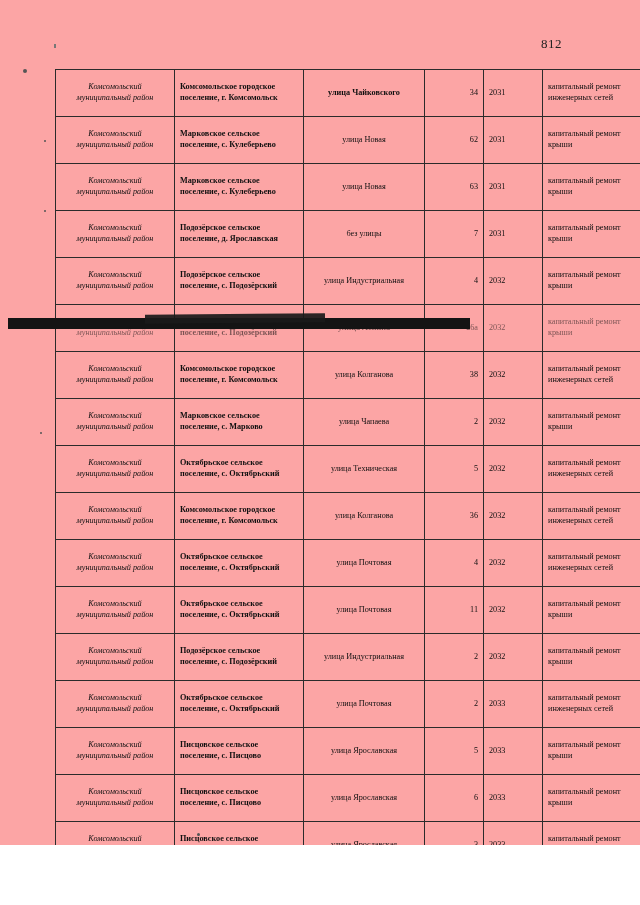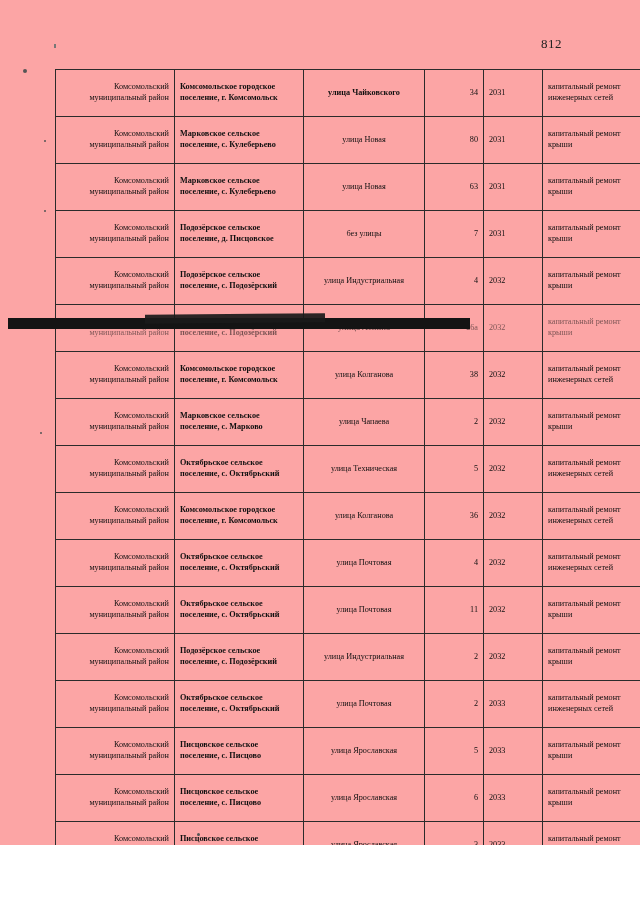--- a/index.html
+++ b/index.html
@@ -48,21 +48,21 @@
   }
   table.doc-table td {
     border: 1px solid #2b2b2b;
     padding: 4px 5px;
     font-size: 8.2px;
     line-height: 1.32;
     vertical-align: middle;
     font-family: "Liberation Serif", serif;
     color: #101010;
   }
-  td.c-region { width: 108px; text-align: right; }
+  td.c-region { width: 108px; text-align: center; font-style: italic; }
   td.c-settlement { width: 118px; text-align: left; padding-left: 7px; font-weight: bold; }
   td.c-street { width: 110px; text-align: center; padding-left: 7px; }
   td.c-house { width: 48px; text-align: right; }
   td.c-year { width: 48px; }
   td.c-work { width: 92px; text-align: left; padding-left: 7px; }
 
   .row-tall td { height: 38px; }
   .bold-street { font-weight: bold; }
 
   .redaction {
@@ -107,35 +107,35 @@
           <td class="c-settlement">Комсомольское городское поселение, г. Комсомольск</td>
           <td class="c-street bold-street">улица Чайковского</td>
           <td class="c-house">34</td>
           <td class="c-year">2031</td>
           <td class="c-work">капитальный ремонт инженерных сетей</td>
         </tr>
         <tr class="row-tall">
           <td class="c-region">Комсомольский муниципальный район</td>
           <td class="c-settlement">Марковское сельское поселение, с. Кулеберьево</td>
           <td class="c-street">улица Новая</td>
-          <td class="c-house">80</td>
+          <td class="c-house">62</td>
           <td class="c-year">2031</td>
           <td class="c-work">капитальный ремонт крыши</td>
         </tr>
         <tr class="row-tall">
           <td class="c-region">Комсомольский муниципальный район</td>
           <td class="c-settlement">Марковское сельское поселение, с. Кулеберьево</td>
           <td class="c-street">улица Новая</td>
           <td class="c-house">63</td>
           <td class="c-year">2031</td>
           <td class="c-work">капитальный ремонт крыши</td>
         </tr>
         <tr class="row-tall">
           <td class="c-region">Комсомольский муниципальный район</td>
-          <td class="c-settlement">Подозёрское сельское поселение, д. Писцовское</td>
+          <td class="c-settlement">Подозёрское сельское поселение, д. Ярославская</td>
           <td class="c-street">без улицы</td>
           <td class="c-house">7</td>
           <td class="c-year">2031</td>
           <td class="c-work">капитальный ремонт крыши</td>
         </tr>
         <tr class="row-tall">
           <td class="c-region">Комсомольский муниципальный район</td>
           <td class="c-settlement">Подозёрское сельское поселение, с. Подозёрский</td>
           <td class="c-street">улица Индустриальная</td>
           <td class="c-house">4</td>

